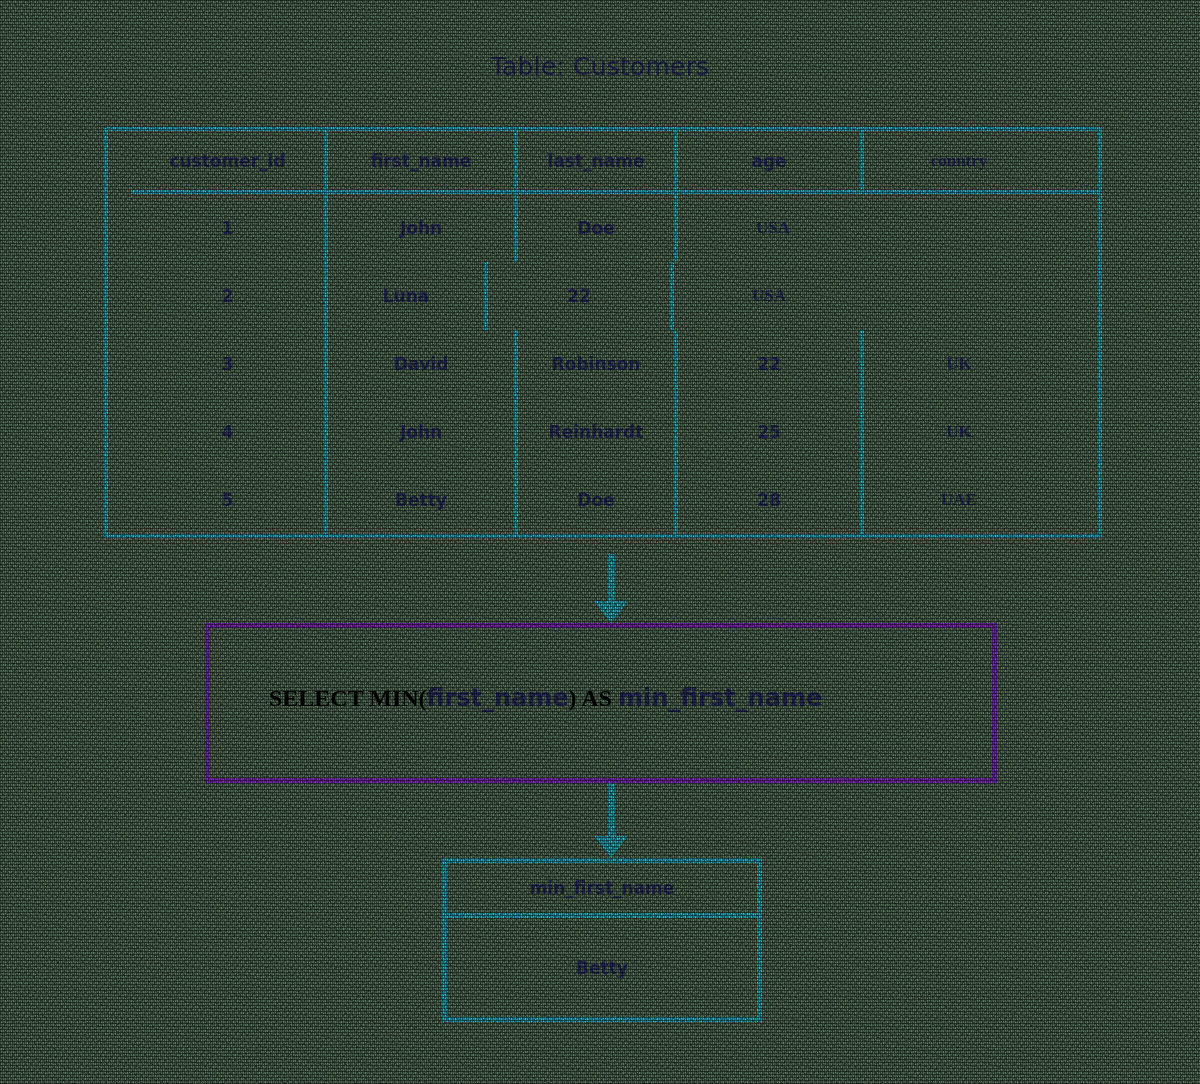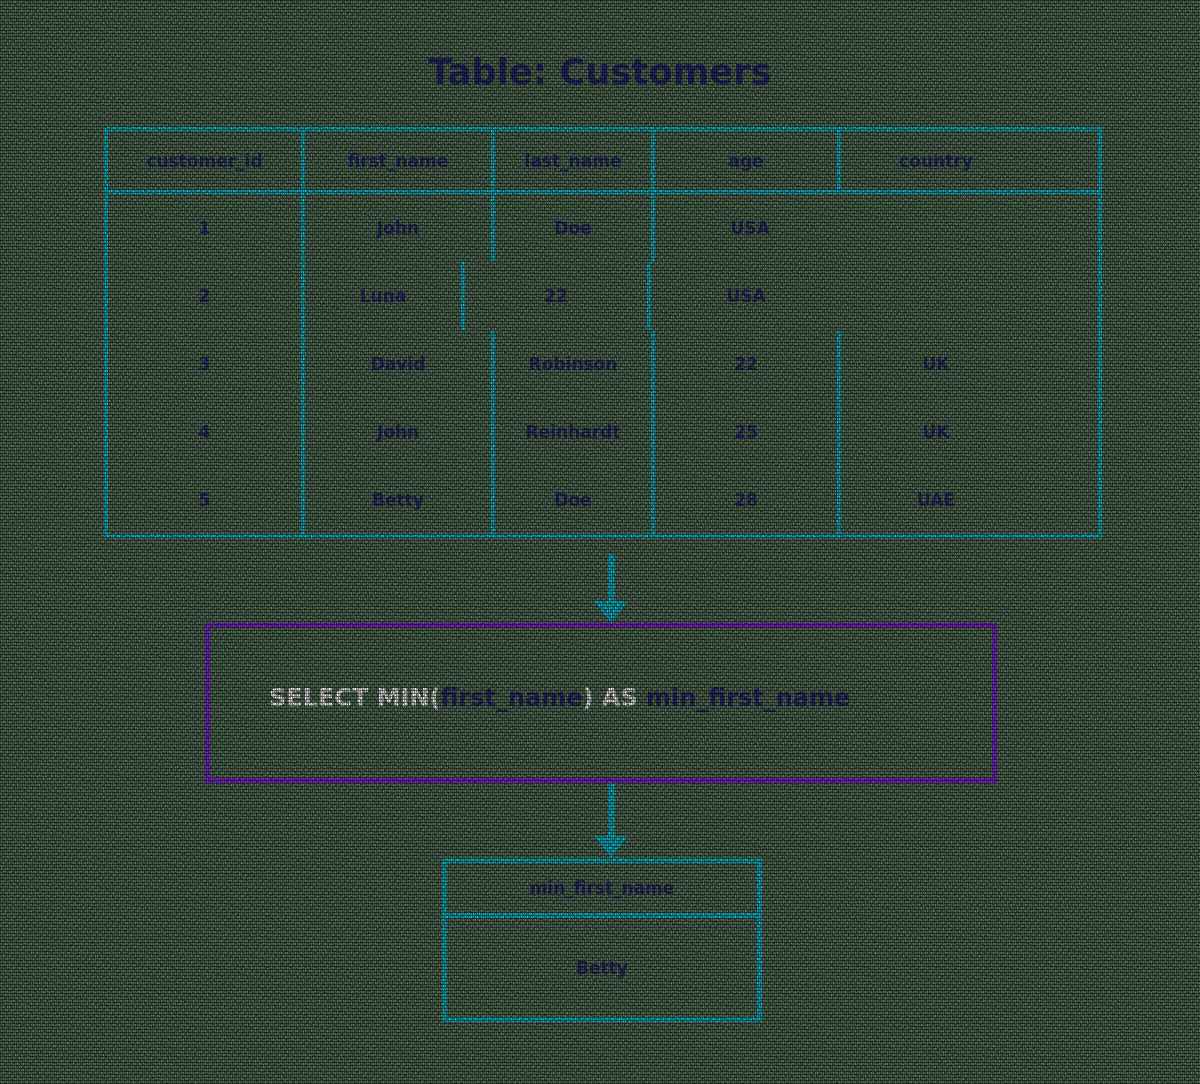--- a/index.html
+++ b/index.html
@@ -48,36 +48,37 @@
     mix-blend-mode: multiply;
   }
 
   .layer { position: absolute; z-index: 2; }
 
   
   #title {
     left: 0; top: 52px;
     width: 1200px;
     text-align: center;
-    font-size: 35px;
-    font-weight: 700;
+    font-size: 25px;
+    font-weight: 400;
     color: #2c2e73;
     letter-spacing: 0.2px;
   }
 
   
   #customers-table {
     left: 104px; top: 127px;
     width: 998px;
     border: 4px solid #15c6da;
     box-sizing: border-box;
   }
   #customers-table .row {
     display: flex;
     box-sizing: border-box;
+    margin-left: 23px;
   }
   #customers-table .header-row {
     border-bottom: 4px solid #15c6da;
   }
   #customers-table .cell {
     box-sizing: border-box;
     border-right: 4px solid #15c6da;
     text-align: center;
     color: #2c2e73;
     font-weight: 700;
@@ -87,21 +88,21 @@
     justify-content: center;
   }
   #customers-table .cell:last-child { border-right: none; }
   #customers-table .header-row .cell { height: 59px; }
   #customers-table .body-row .cell { height: 68px; }
 
   .c0 { width: 197px; }
   .c1 { width: 190px; }
   .c2 { width: 160px; }
   .c3 { width: 186px; }
-  .c4 { width: 190px; }
+  .c4 { width: 190px; font-family: Liberation Serif, serif; }
 
   
   .arrow {
     z-index: 3;
     left: 594px;
   }
   .arrow .shaft {
     width: 7px;
     background: #15c6da;
     margin: 0 auto;
@@ -125,21 +126,21 @@
     border: 5px solid #8b2ce2;
     box-sizing: border-box;
     padding: 50px 0 0 59px;
   }
   #query-box .sql-line {
     font-size: 24px;
     font-weight: 700;
     line-height: 41px;
     white-space: nowrap;
   }
-  .kw  { color: #ffffff; }
+  .kw  { color: #000000; font-family: Liberation Serif, serif; }
   .idn { color: #2c2e73; }
 
   
   #result-table {
     left: 442px; top: 858px;
     width: 320px;
     border: 5px solid #15c6da;
     box-sizing: border-box;
   }
   #result-table .rcell {

